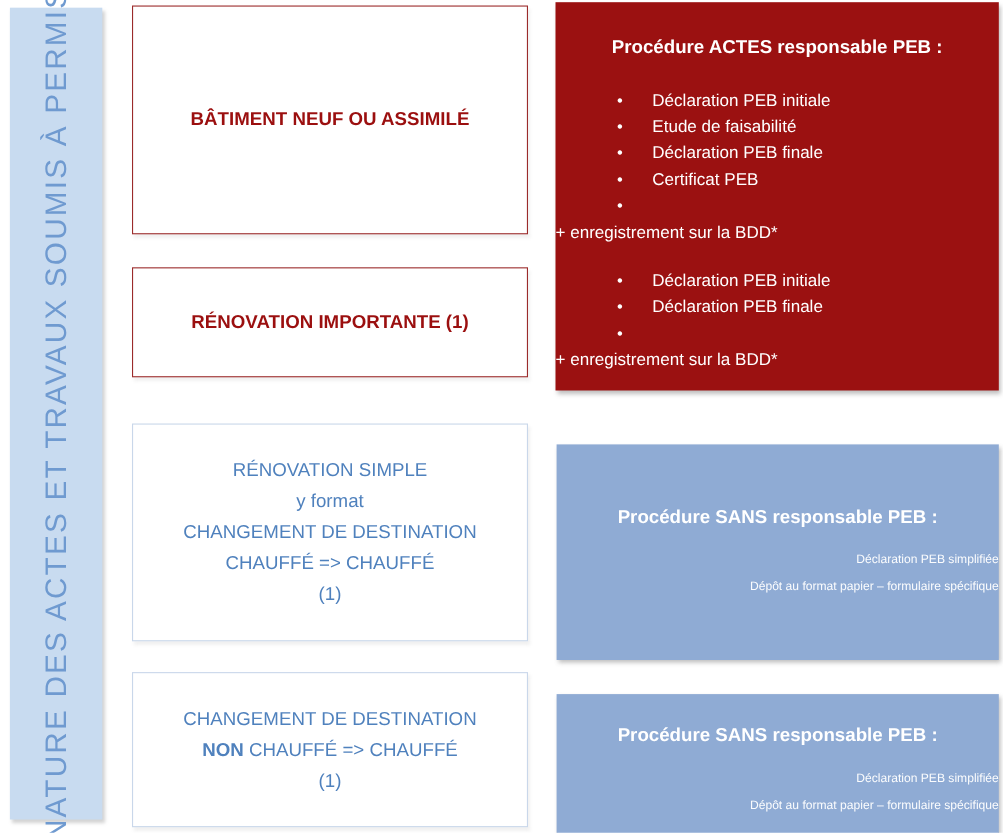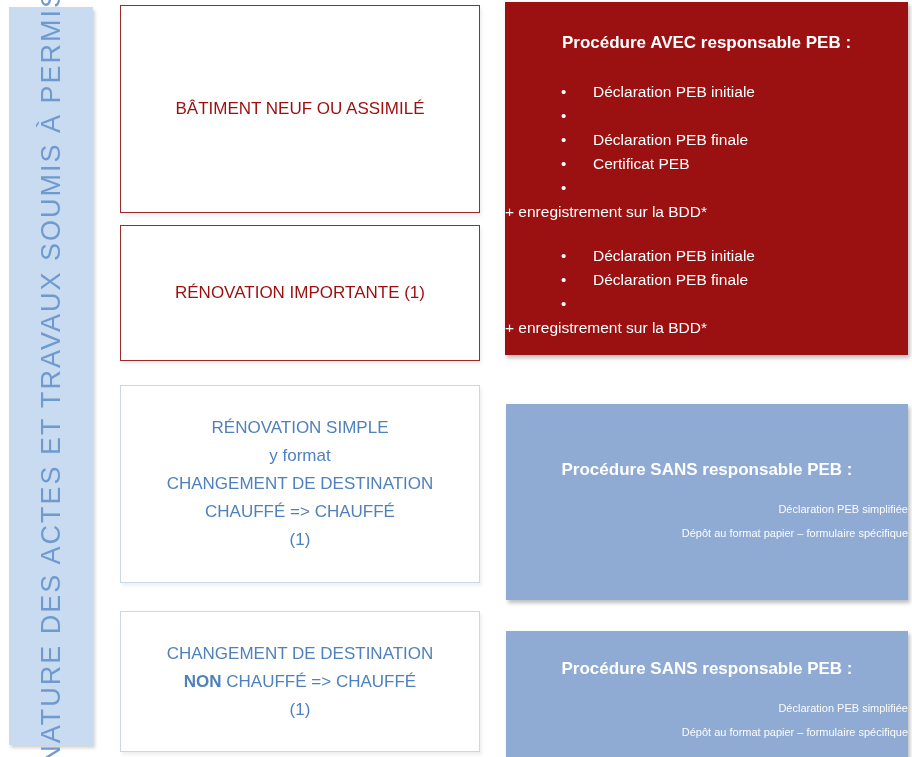--- a/index.html
+++ b/index.html
@@ -36,33 +36,33 @@
     width: 360px;
     background: #ffffff;
     box-sizing: border-box;
     display: flex; flex-direction: column;
     align-items: center; justify-content: center;
     text-align: center;
   }
   .nbox.red-theme {
     border: 1.5px solid #9b2b2b;
     color: #9b0f0f;
-    font-weight: normal;
+    font-weight: bold;
     font-size: 17px;
     box-shadow: 2px 3px 3px rgba(170,170,170,0.18);
   }
   .nbox.blue-theme {
     border: 1.5px solid #c9d7ea;
     color: #4f81bd;
     font-size: 17px;
     line-height: 28px;
     box-shadow: 2px 3px 3px rgba(170,170,170,0.18);
   }
   #box-batiment-neuf       { top: 5px;   height: 208px; }
-  #box-renovation-import   { top: 225px; height: 136px; }
+  #box-renovation-import   { top: 243px; height: 100px; }
   #box-renovation-simple   { top: 385px; height: 198px; }
   #box-changement-dest     { top: 611px; height: 141px; }
 
   
   .panel {
     position: absolute;
     left: 505px;
     width: 403px;
     box-sizing: border-box;
     color: #ffffff;
@@ -137,29 +137,30 @@
   <div>(1)</div>
 </div>
 
 <div class="nbox blue-theme" id="box-changement-dest">
   <div>CHANGEMENT DE DESTINATION</div>
   <div><b>NON</b><span> CHAUFFÉ =&gt; CHAUFFÉ</span></div>
   <div>(1)</div>
 </div>
 
 <div class="panel panel-red">
-  <div class="panel-title">Procédure AVEC responsable PEB :</div>
+  <div class="panel-title">Procédure ACTES responsable PEB :</div>
 
   <ul class="red-list">
     <li>
         <span class="bullet">•</span>
         <span>Déclaration PEB initiale</span>
       </li>
     <li>
         <span class="bullet">•</span>
+        <span>Etude de faisabilité</span>
       </li>
     <li>
         <span class="bullet">•</span>
         <span>Déclaration PEB finale</span>
       </li>
     <li>
         <span class="bullet">•</span>
         <span>Certificat PEB</span>
       </li>
     <li>

